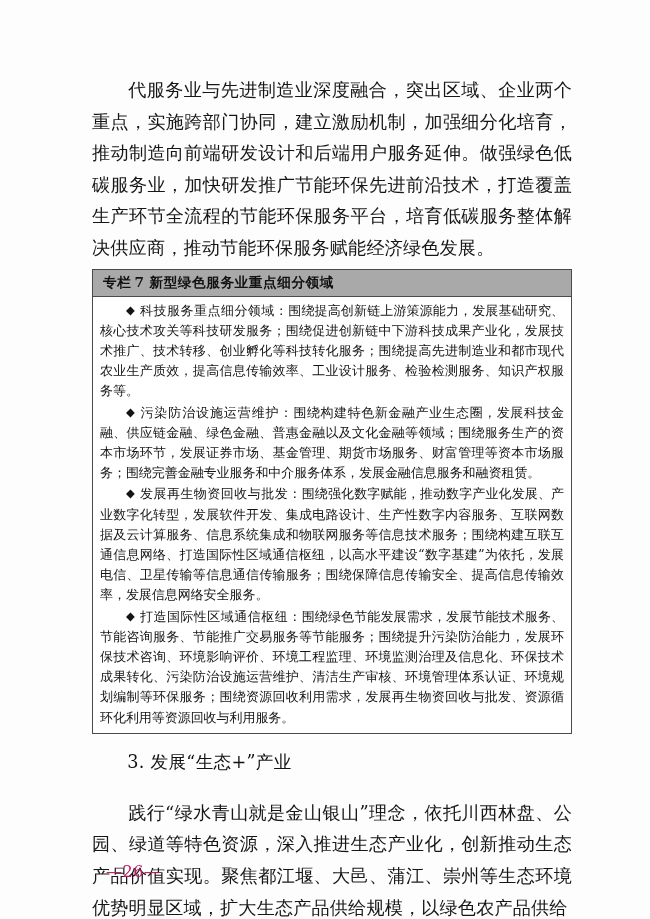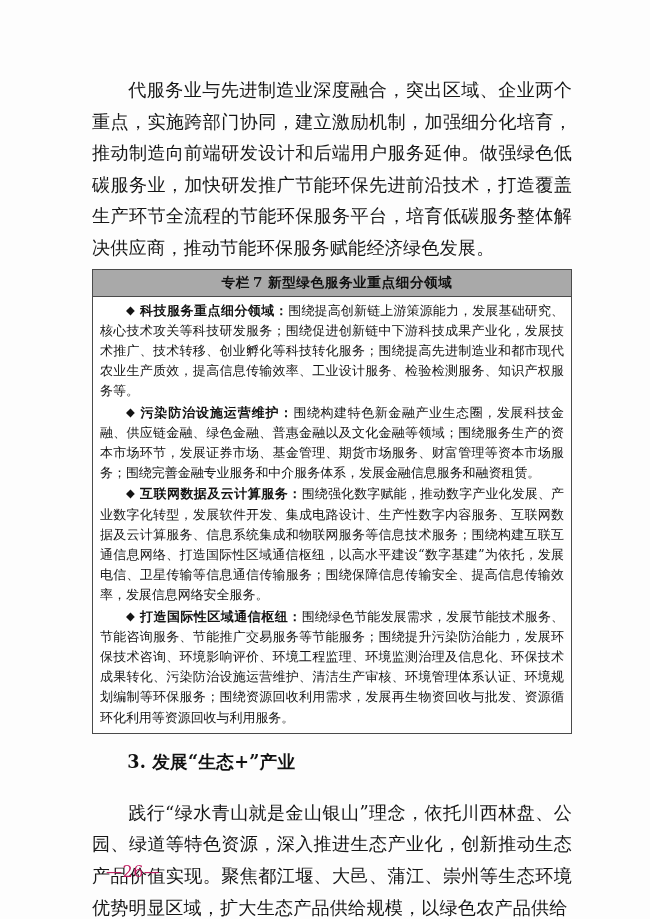--- a/index.html
+++ b/index.html
@@ -46,21 +46,20 @@
     background: #a9a9a9;
     color: #111111;
     font-size: 13.6px;
     line-height: 21px;
     font-weight: 700;
     padding: 2px 0 3px 10px;
     letter-spacing: 0.6px;
     border-bottom: 1.2px solid #4a4a4a;
     font-family: "DejaVu Sans", "Liberation Sans", sans-serif;
     white-space: nowrap;
-    text-align: center;
   }
   .callout-header .num {
     font-family: "DejaVu Serif", "Liberation Serif", serif;
     font-weight: 700;
     padding: 0 5px 0 3px;
   }
   .callout-body {
     padding: 3px 7px 5px 7px;
   }
   .bullet-block {
@@ -72,29 +71,29 @@
     text-indent: 2em;
     color: #141414;
     letter-spacing: -0.05px;
   }
   .bullet-mark {
     font-size: 11.5px;
     padding-right: 5px;
     vertical-align: 1px;
   }
   .bullet-title {
-    font-weight: 700;
+    font-weight: 400;
     letter-spacing: 0.3px;
   }
   
   .section-heading {
     margin: 13px 0 0 0;
     font-size: 17.6px;
     line-height: 30px;
-    font-weight: 700;
+    font-weight: 400;
     text-indent: 2em;
     letter-spacing: 0.3px;
     color: #111111;
   }
   .section-heading .sec-num {
     font-family: "DejaVu Serif", "Liberation Serif", serif;
     padding-right: 6px;
   }
   .after-heading {
     margin-top: 20px;
@@ -132,21 +131,21 @@
 
         <p class="bullet-block">
           <span class="bullet-mark">◆</span><span class="bullet-title">科技服务重点细分领域：</span><span>围绕提高创新链上游策源能力，发展基础研究、核心技术攻关等科技研发服务；围绕促进创新链中下游科技成果产业化，发展技术推广、技术转移、创业孵化等科技转化服务；围绕提高先进制造业和都市现代农业生产质效，提高信息传输效率、工业设计服务、检验检测服务、知识产权服务等。</span>
         </p>
 
         <p class="bullet-block">
           <span class="bullet-mark">◆</span><span class="bullet-title">污染防治设施运营维护：</span><span>围绕构建特色新金融产业生态圈，发展科技金融、供应链金融、绿色金融、普惠金融以及文化金融等领域；围绕服务生产的资本市场环节，发展证券市场、基金管理、期货市场服务、财富管理等资本市场服务；围绕完善金融专业服务和中介服务体系，发展金融信息服务和融资租赁。</span>
         </p>
 
         <p class="bullet-block">
-          <span class="bullet-mark">◆</span><span class="bullet-title">互联网数据及云计算服务：</span><span>围绕强化数字赋能，推动数字产业化发展、产业数字化转型，发展软件开发、集成电路设计、生产性数字内容服务、互联网数据及云计算服务、信息系统集成和物联网服务等信息技术服务；围绕构建互联互通信息网络、打造国际性区域通信枢纽，以高水平建设“数字基建”为依托，发展电信、卫星传输等信息通信传输服务；围绕保障信息传输安全、提高信息传输效率，发展信息网络安全服务。</span>
+          <span class="bullet-mark">◆</span><span class="bullet-title">发展再生物资回收与批发：</span><span>围绕强化数字赋能，推动数字产业化发展、产业数字化转型，发展软件开发、集成电路设计、生产性数字内容服务、互联网数据及云计算服务、信息系统集成和物联网服务等信息技术服务；围绕构建互联互通信息网络、打造国际性区域通信枢纽，以高水平建设“数字基建”为依托，发展电信、卫星传输等信息通信传输服务；围绕保障信息传输安全、提高信息传输效率，发展信息网络安全服务。</span>
         </p>
 
         <p class="bullet-block">
           <span class="bullet-mark">◆</span><span class="bullet-title">打造国际性区域通信枢纽：</span><span>围绕绿色节能发展需求，发展节能技术服务、节能咨询服务、节能推广交易服务等节能服务；围绕提升污染防治能力，发展环保技术咨询、环境影响评价、环境工程监理、环境监测治理及信息化、环保技术成果转化、污染防治设施运营维护、清洁生产审核、环境管理体系认证、环境规划编制等环保服务；围绕资源回收利用需求，发展再生物资回收与批发、资源循环化利用等资源回收与利用服务。</span>
         </p>
 
       </div>
     </div>
 
     <h3 class="section-heading">

